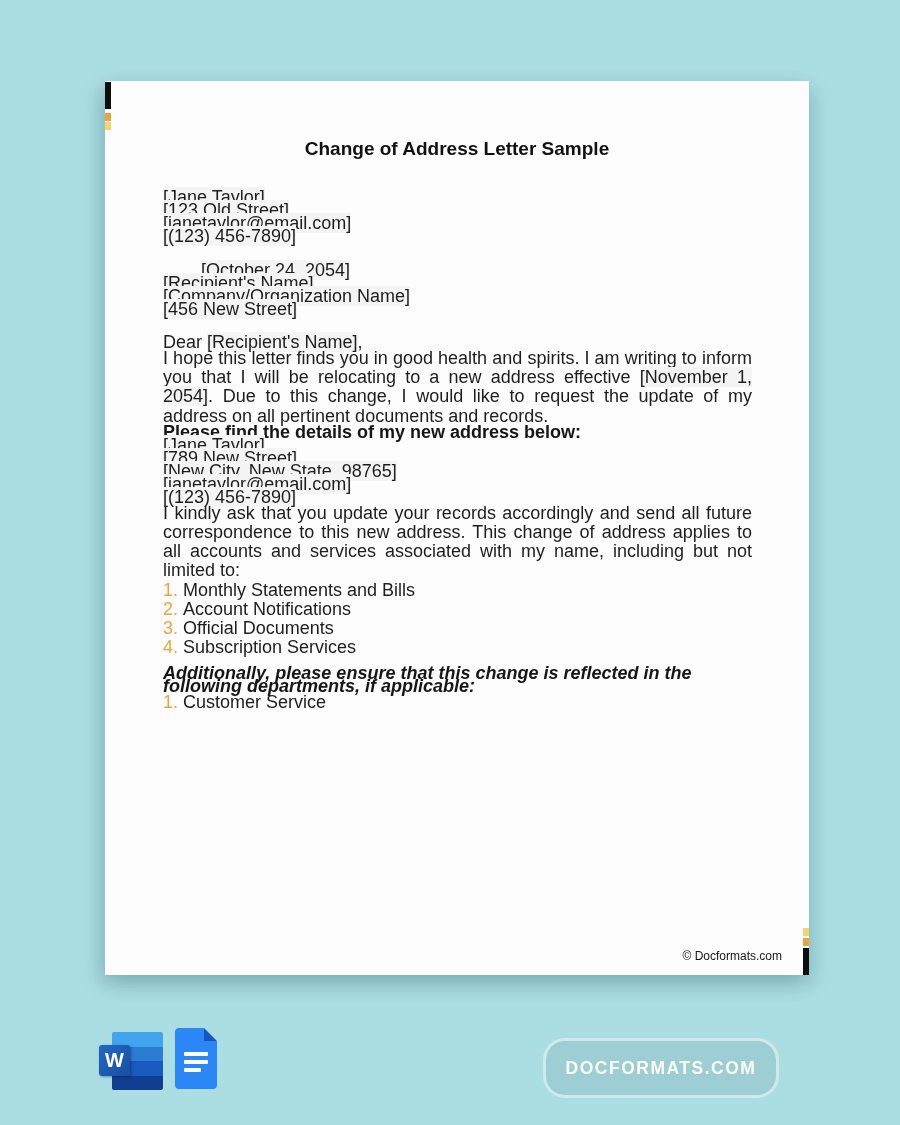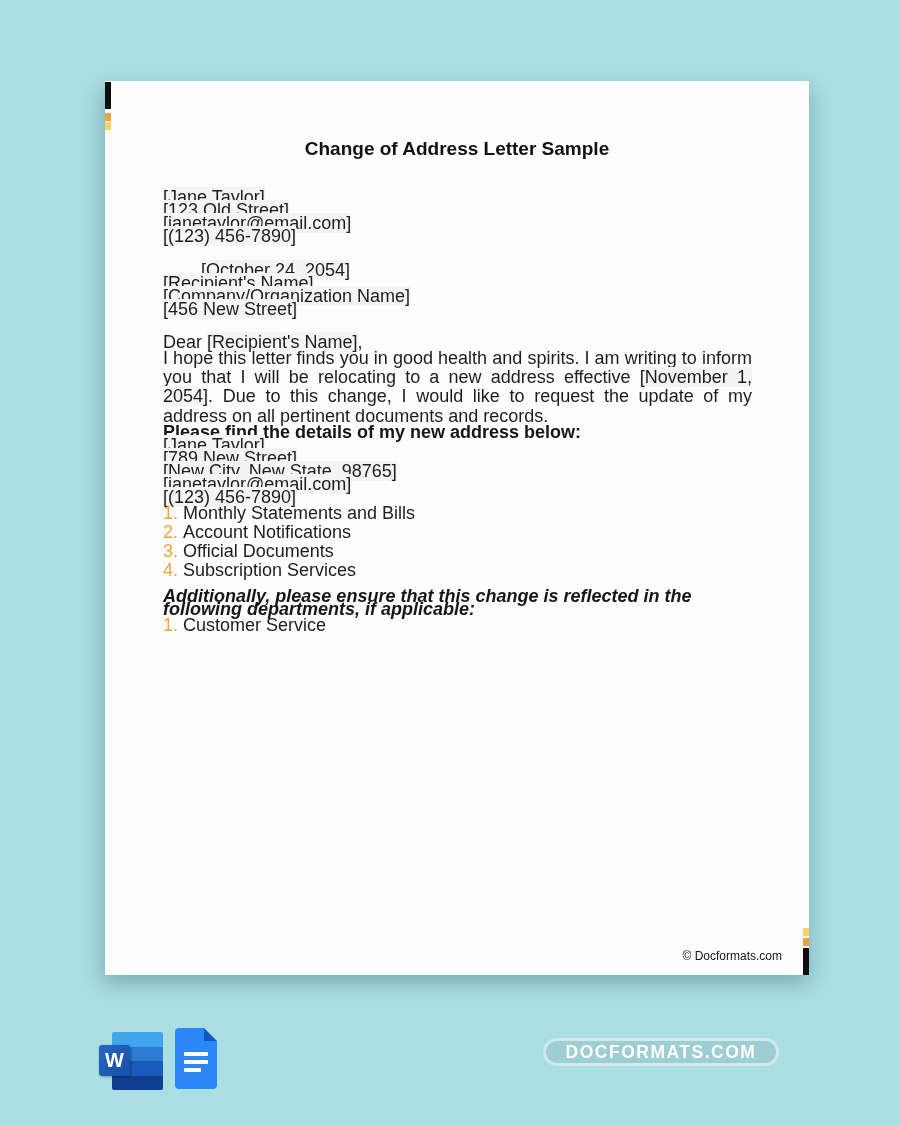--- a/index.html
+++ b/index.html
@@ -167,21 +167,21 @@
   }
   .gl1 { top: 24px; width: 24px; }
   .gl2 { top: 32px; width: 24px; }
   .gl3 { top: 40px; width: 17px; }
 
   .site-badge {
     position: absolute;
     left: 543px;
     top: 1038px;
     width: 236px;
-    height: 28px;
+    height: 60px;
     border-radius: 22px;
     background: #9cced3;
     border: 3px solid rgba(255, 255, 255, 0.55);
     display: flex;
     align-items: center;
     justify-content: center;
     color: #fdfdfd;
     font-size: 17.5px;
     font-weight: 700;
     letter-spacing: 1.5px;
@@ -226,20 +226,21 @@
       <p class="bold-head">Please find the details of my new address below:</p>
 
       <div class="new-address-block">
         <p class="line-wide"><span class="hl">[Jane Taylor]</span></p>
         <p class="line-wide"><span class="hl">[789 New Street]</span></p>
         <p class="line-wide"><span class="hl">[New City, New State, 98765]</span></p>
         <p class="line-wide"><span class="hl">[janetaylor@email.com]</span></p>
         <p class="line-wide"><span class="hl">[(123) 456-7890]</span></p>
       </div>
 
+      <p class="para para-after-list">I kindly ask that you update your records accordingly and send all future correspondence to this new address. This change of address applies to all accounts and services associated with my name, including but not limited to:</p>
 
       <ol class="num-list">
         <li><span>Monthly Statements and Bills</span></li>
         <li><span>Account Notifications</span></li>
         <li><span>Official Documents</span></li>
         <li><span>Subscription Services</span></li>
       </ol>
 
       <p class="bold-head bold-head-2">Additionally, please ensure that this change is reflected in the following departments, if applicable:</p>
 

